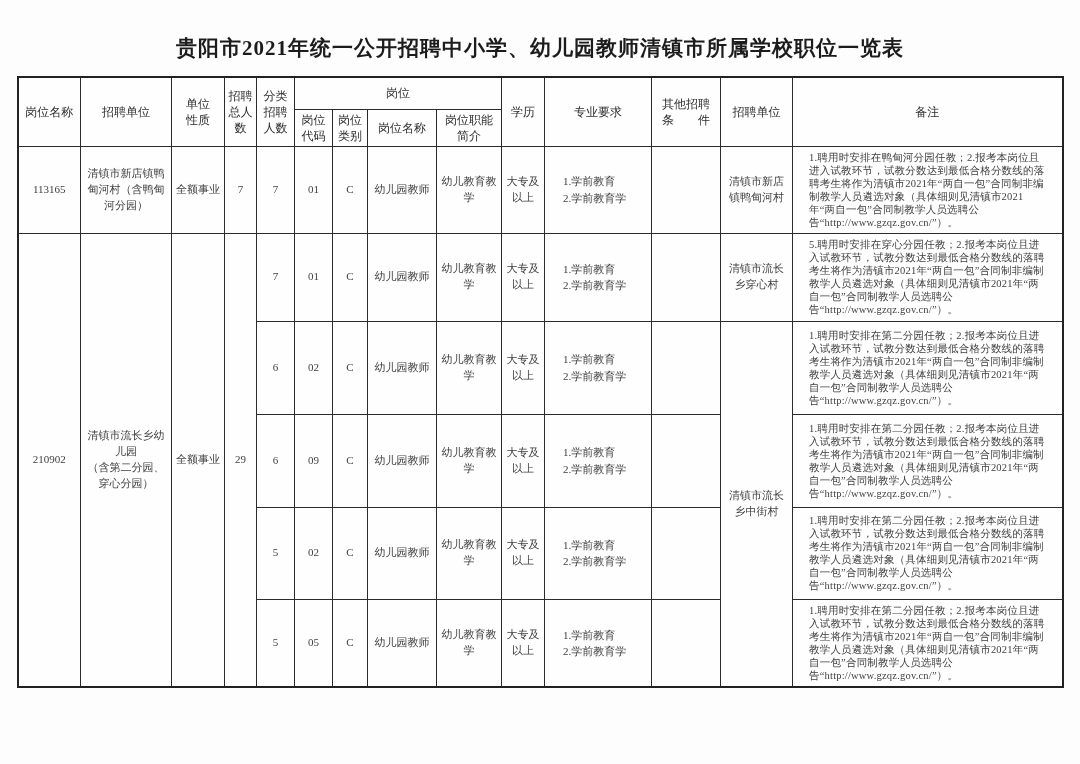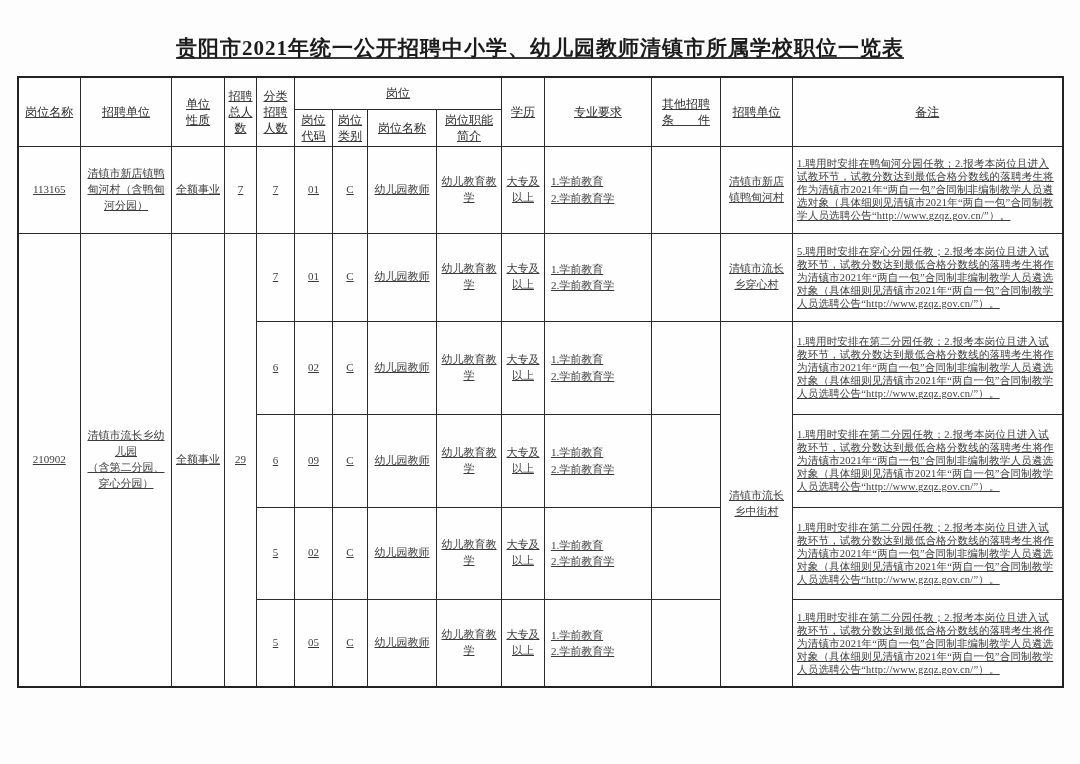--- a/index.html
+++ b/index.html
@@ -9,21 +9,20 @@
     width: 1080px;
     height: 764px;
     font-family: "Liberation Serif", "DejaVu Serif", serif;
     color: #3a3a3a;
   }
   .page {
     width: 1080px;
     height: 764px;
     background: #fdfdfd;
     overflow: hidden;
-    text-decoration: underline;
   }
   .title {
     margin: 34px 0 14px 0;
     text-align: center;
     font-size: 21px;
     font-weight: bold;
     color: #1c1c1c;
     letter-spacing: 1px;
   }
   table.roster {
@@ -48,28 +47,28 @@
     color: #2e2e2e;
     line-height: 1.35;
   }
   td {
     font-size: 11px;
     line-height: 1.45;
     color: #3f3f3f;
   }
   td.majors {
     text-align: left;
-    padding-left: 6px;
+    padding-left: 18px;
     line-height: 1.5;
   }
   td.remark {
     text-align: left;
     font-size: 10.5px;
     line-height: 1.24;
-    padding: 3px 4px;
+    padding: 3px 16px;
     letter-spacing: 0.2px;
   }
   tr.hr1 { height: 32px; }
   tr.hr2 { height: 33px; }
   tr.r-g1 { height: 87px; }
   tr.r-a  { height: 88px; }
   tr.r-b  { height: 93px; }
   tr.r-c  { height: 93px; }
   tr.r-d  { height: 92px; }
   tr.r-e  { height: 88px; }

